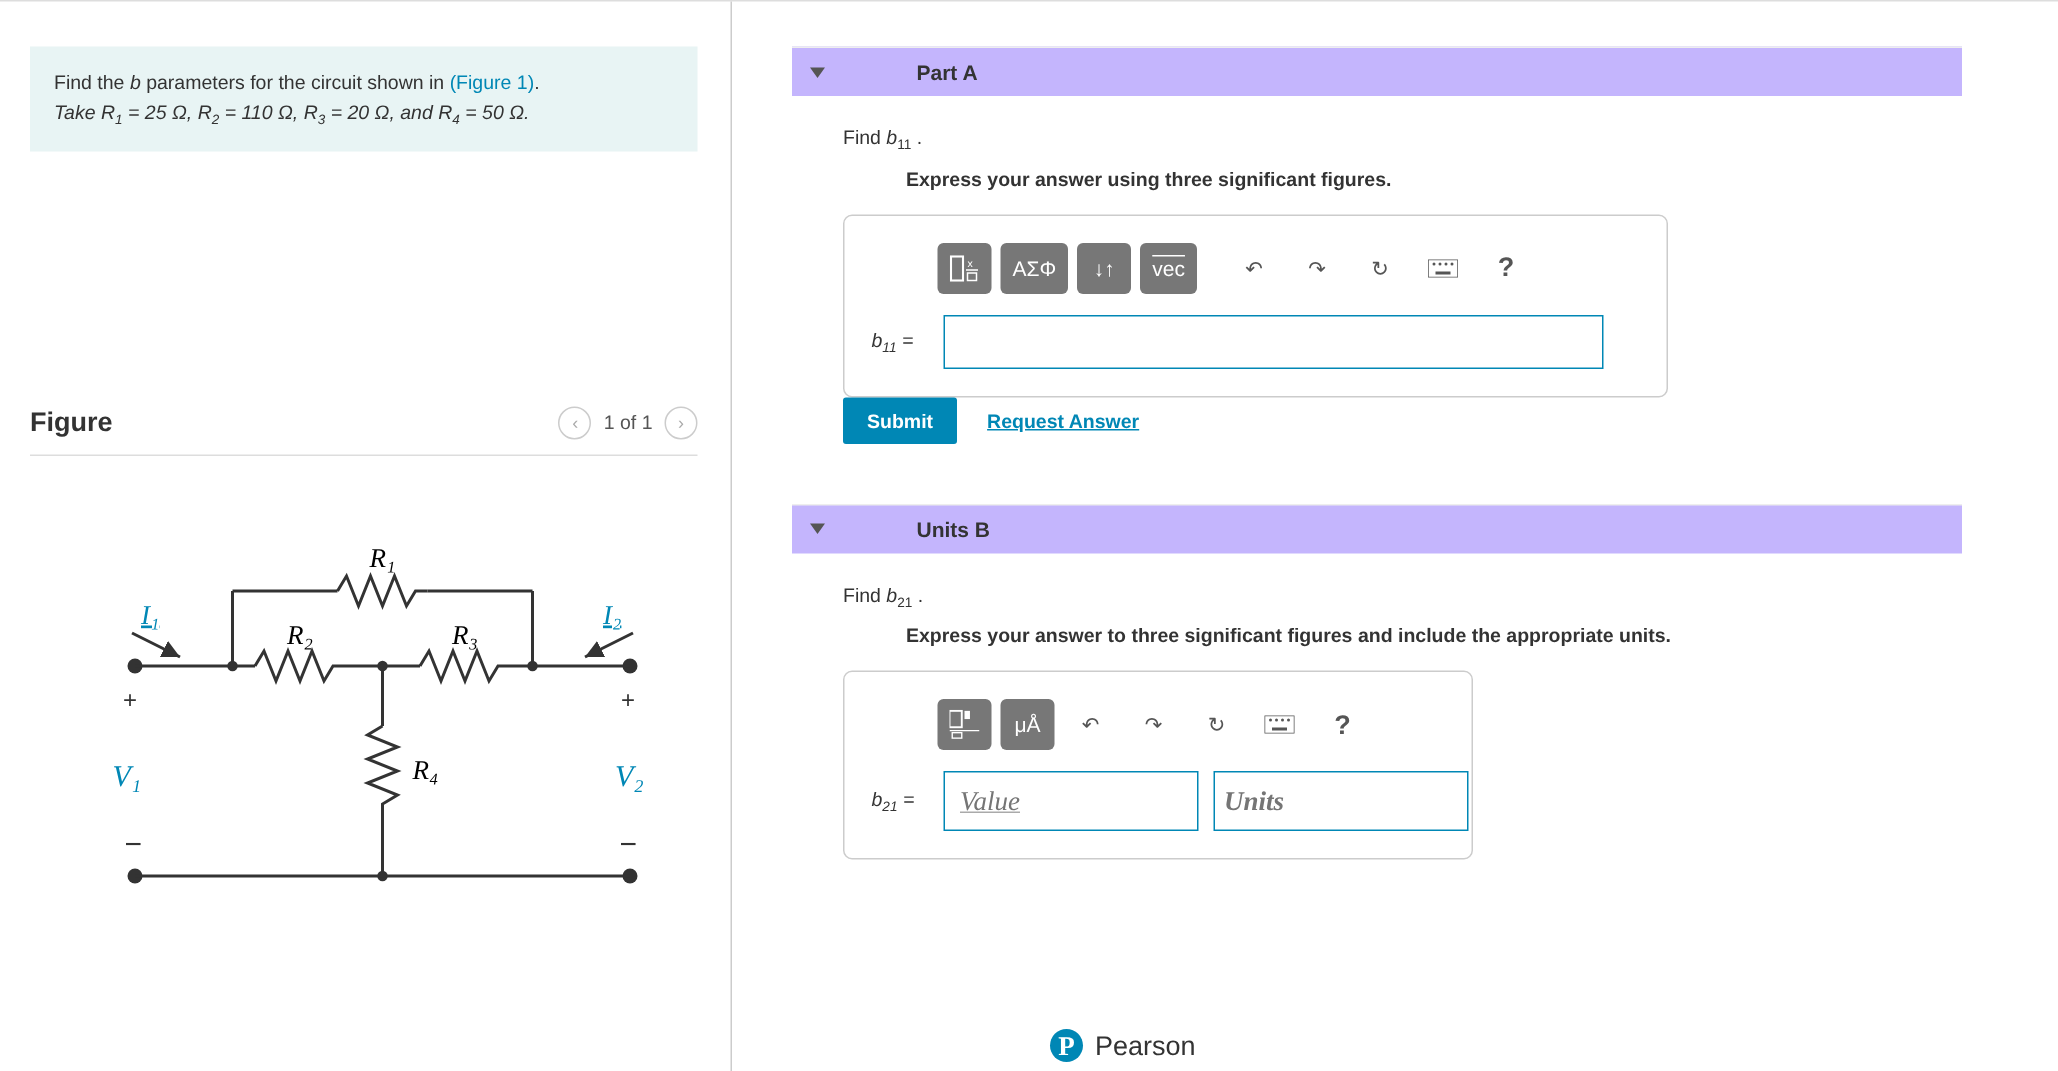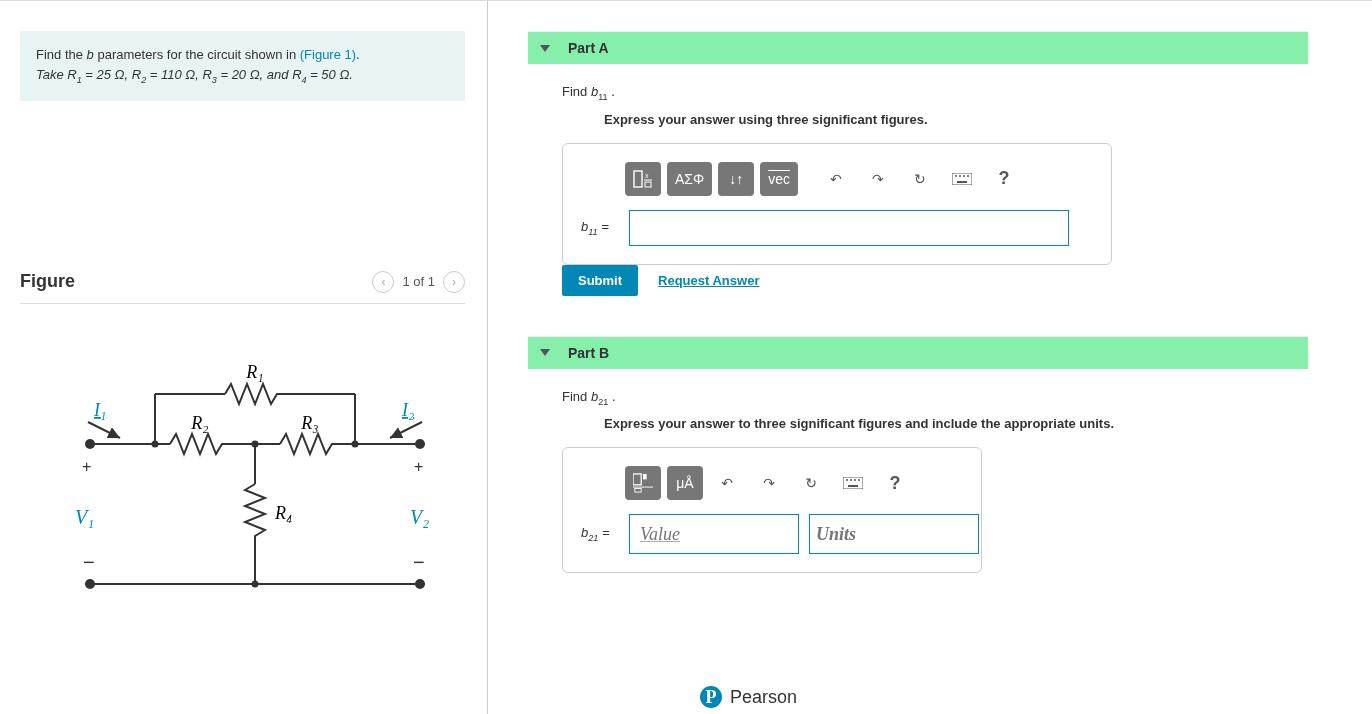--- a/index.html
+++ b/index.html
@@ -65,23 +65,24 @@
     margin-left: 30px;
   }
 
   .part {
     margin-bottom: 40px;
     width: 780px;
   }
   .part-header {
     display: flex;
     align-items: center;
-    background: #86efac;
+    background: #c4b5fd;
     padding: 8px 12px;
     border-top: 1px solid #eee;
+    gap: 43px;
   }
   .part-header .tri {
     width: 0; height: 0;
     border-left: 5px solid transparent;
     border-right: 5px solid transparent;
     border-top: 7px solid #555;
     margin-right: 18px;
   }
   .part-header .ptitle { font-weight: bold; font-size: 14px; }
   .part-body { padding: 20px 4px 0 34px; }
@@ -325,21 +326,21 @@
         <div class="submit-row">
           <button class="submit-btn">Submit</button>
           <span class="request-link">Request Answer</span>
         </div>
       </div>
     </div>
 
     <div class="part">
       <div class="part-header">
         <div class="tri"></div>
-        <div class="ptitle">Part B</div>
+        <div class="ptitle">Units B</div>
       </div>
       <div class="part-body">
         <div class="instr">Find <i>b</i><sub>21</sub> .</div>
         <div class="instr-bold">Express your answer to three significant figures and include the appropriate units.</div>
 
         <div class="answer-box" style="width:420px;">
           <div class="toolbar" style="margin-left:44px;">
             <div class="tb-btn square">
               <svg width="22" height="20" viewBox="0 0 22 20">
                   <rect x="0" y="0" width="9" height="12" fill="none" stroke="#fff" stroke-width="1.4"></rect>

